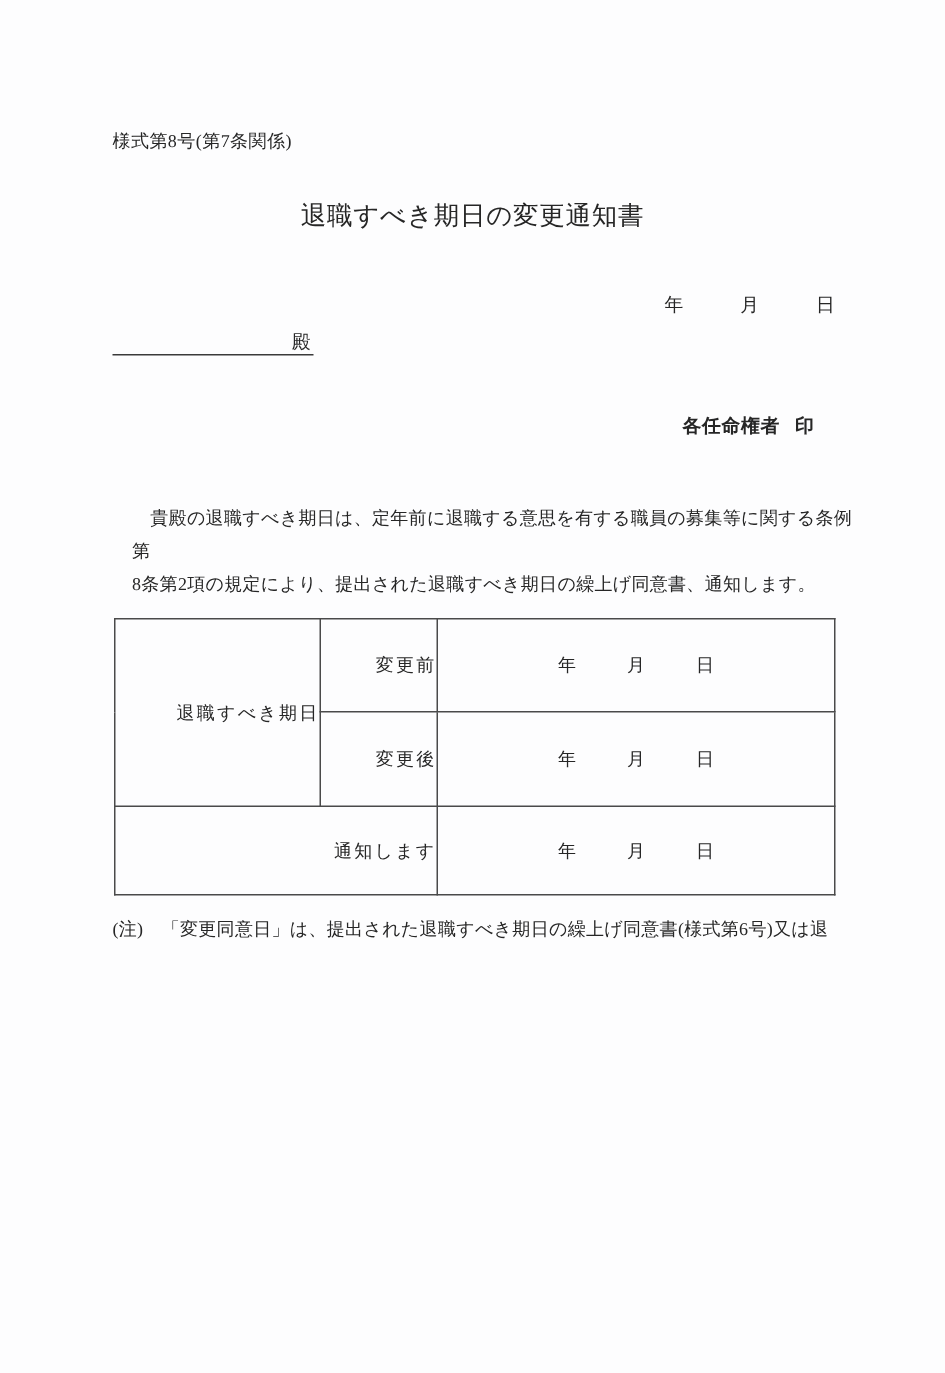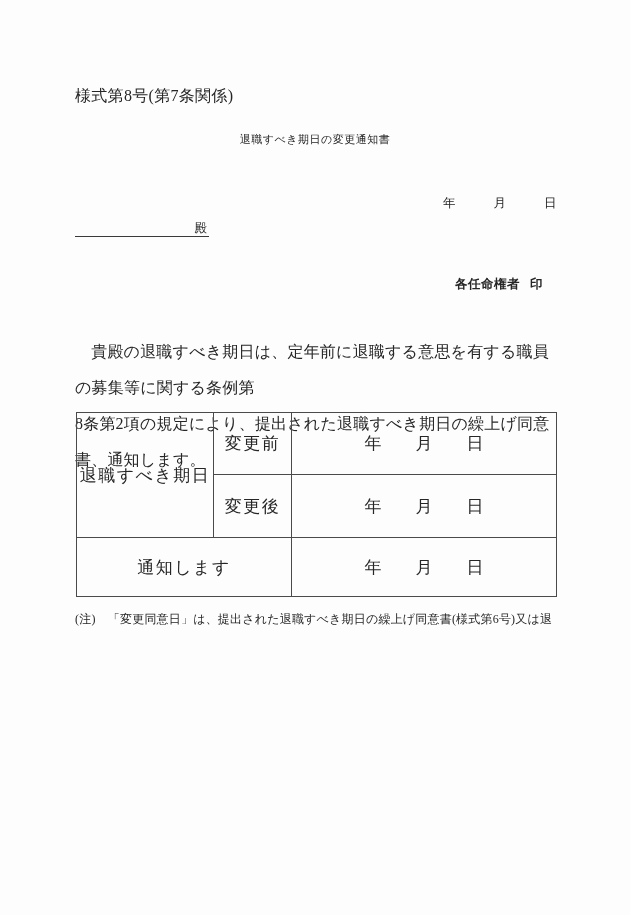--- a/index.html
+++ b/index.html
@@ -10,29 +10,29 @@
     height: 915px;
     margin: 0 auto;
     background: #fdfdfe;
     font-family: "Liberation Serif", "DejaVu Serif", serif;
     color: #262626;
     overflow: hidden;
   }
   .form-label {
     position: absolute;
     left: 75px; top: 86px;
-    font-size: 16px;
+    font-size: 12px;
     letter-spacing: 0.3px;
   }
   .doc-title {
     position: absolute;
     left: 0; top: 132px;
     width: 100%;
     text-align: center;
-    font-size: 11px;
+    font-size: 17px;
     letter-spacing: 0.5px;
   }
   .issue-date {
     position: absolute;
     left: 443px; top: 195px;
     display: flex;
     gap: 38px;
     font-size: 12.5px;
   }
   .addressee {
@@ -49,38 +49,38 @@
     position: absolute;
     left: 455px; top: 276px;
     font-size: 12.5px;
     display: flex;
     gap: 10px;
     letter-spacing: 0.5px;
     font-weight: bold;
   }
   .body-text {
     position: absolute;
-    left: 75px; top: 334px;
+    left: 88px; top: 334px;
     width: 484px;
-    font-size: 16px;
+    font-size: 12px;
     letter-spacing: 0.2px;
-    line-height: 36px;
+    line-height: 22px;
   }
   .form-table {
     position: absolute;
     left: 76px; top: 412px;
     width: 480px;
     border-collapse: collapse;
     table-layout: fixed;
   }
   .form-table td {
     border: 1px solid #4a4a4a;
-    text-align: center;
+    text-align: right;
     vertical-align: middle;
-    font-size: 17px;
+    font-size: 12px;
     letter-spacing: 1.5px;
   }
   .date-group {
     display: flex;
     justify-content: center;
     gap: 34px;
     letter-spacing: 0;
   }
   .note {
     position: absolute;

